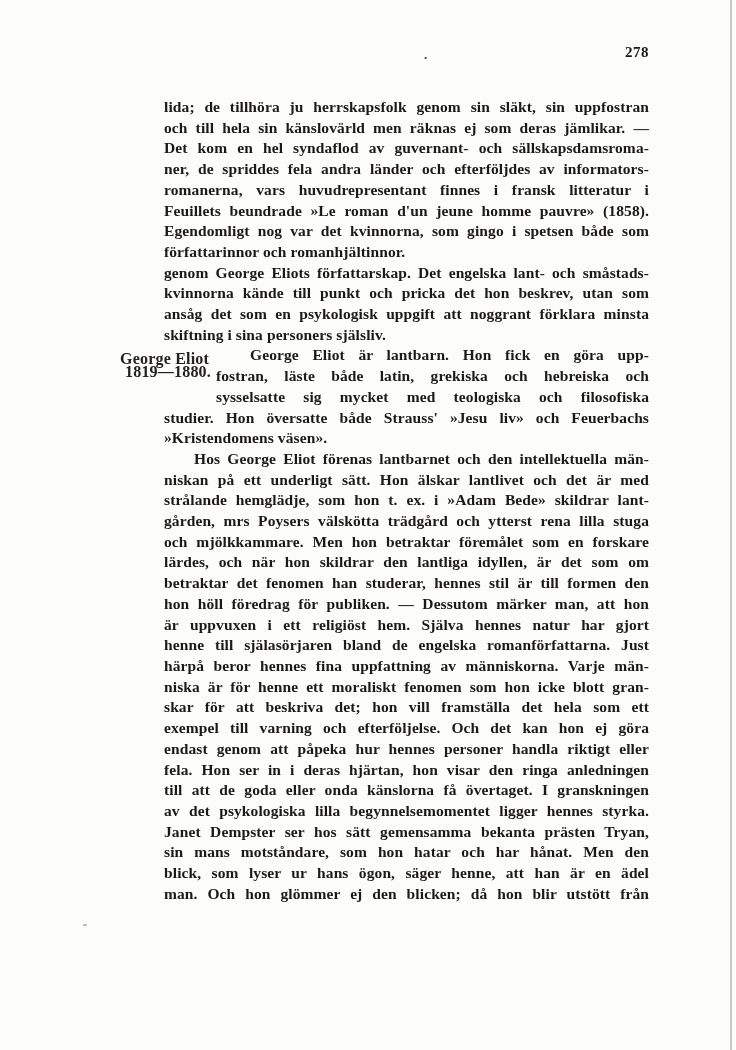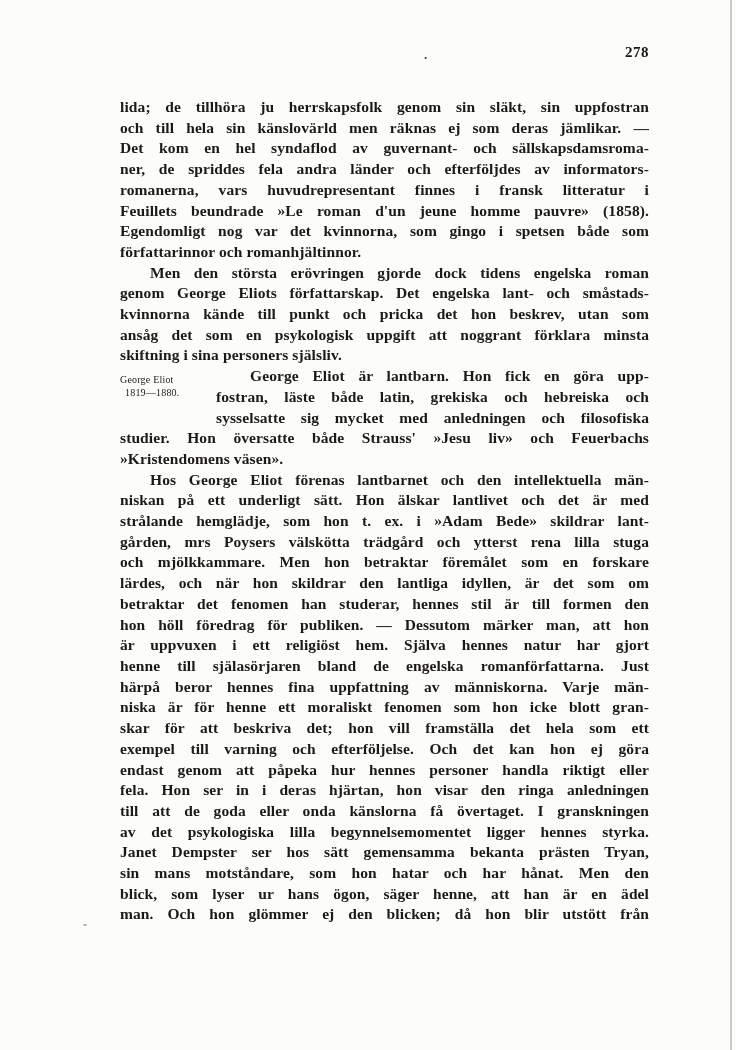--- a/index.html
+++ b/index.html
@@ -43,34 +43,35 @@
     line-height: 20.7px;
     font-weight: bold;
     letter-spacing: 0.1px;
   }
 
   .paragraph { margin: 0; }
 
   .line {
     text-align: justify;
     text-align-last: justify;
+    margin-left: 44px;
   }
   .line.last { text-align-last: left; }
   .line.indent { text-indent: 30px; }
   .line.indent-deep { text-indent: 34px; }
 
   .margin-note {
     float: left;
     width: 96px;
     height: 62.1px;
     box-sizing: border-box;
     padding-top: 8px;
-    font-size: 10px;
+    font-size: 16px;
     line-height: 12.5px;
-    font-weight: normal;
+    font-weight: bold;
     letter-spacing: 0.2px;
     color: #242220;
   }
   .mn-years { padding-left: 5px; }
 
   .scan-edge {
     position: absolute;
     left: 730px;
     top: 0;
     width: 2px;
@@ -104,35 +105,34 @@
       <div class="line">och till hela sin känslovärld men räknas ej som deras jämlikar. —</div>
       <div class="line">Det kom en hel syndaflod av guvernant- och sällskapsdamsroma-</div>
       <div class="line">ner, de spriddes fela andra länder och efterföljdes av informators-</div>
       <div class="line">romanerna, vars huvudrepresentant finnes i fransk litteratur i</div>
       <div class="line">Feuillets beundrade »Le roman d'un jeune homme pauvre» (1858).</div>
       <div class="line">Egendomligt nog var det kvinnorna, som gingo i spetsen både som</div>
       <div class="line last">författarinnor och romanhjältinnor.</div>
     </div>
 
     <div class="paragraph">
-      <div class="line indent">Men den största erövringen gjorde dock tidens engelska roman</div>
       <div class="line">genom George Eliots författarskap. Det engelska lant- och småstads-</div>
       <div class="line">kvinnorna kände till punkt och pricka det hon beskrev, utan som</div>
       <div class="line">ansåg det som en psykologisk uppgift att noggrant förklara minsta</div>
       <div class="line last">skiftning i sina personers själsliv.</div>
     </div>
 
     <div class="paragraph">
       <div class="margin-note">
         <div class="mn-name">George Eliot</div>
         <div class="mn-years">1819—1880.</div>
       </div>
       <div class="line indent-deep">George Eliot är lantbarn. Hon fick en göra upp-</div>
       <div class="line">fostran, läste både latin, grekiska och hebreiska och</div>
-      <div class="line">sysselsatte sig mycket med anledningen och filosofiska</div>
+      <div class="line">sysselsatte sig mycket med teologiska och filosofiska</div>
       <div class="line">studier. Hon översatte både Strauss' »Jesu liv» och Feuerbachs</div>
       <div class="line last">»Kristendomens väsen».</div>
     </div>
 
     <div class="paragraph">
       <div class="line indent">Hos George Eliot förenas lantbarnet och den intellektuella män-</div>
       <div class="line">niskan på ett underligt sätt. Hon älskar lantlivet och det är med</div>
       <div class="line">strålande hemglädje, som hon t. ex. i »Adam Bede» skildrar lant-</div>
       <div class="line">gården, mrs Poysers välskötta trädgård och ytterst rena lilla stuga</div>
       <div class="line">och mjölkkammare. Men hon betraktar föremålet som en forskare</div>

